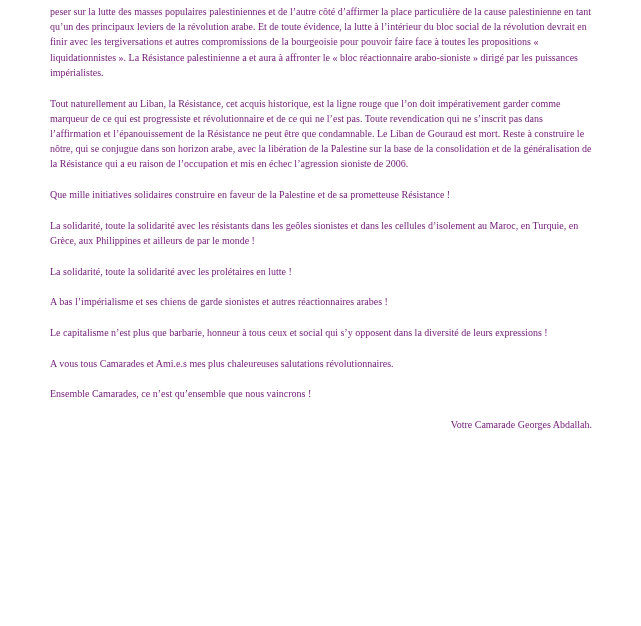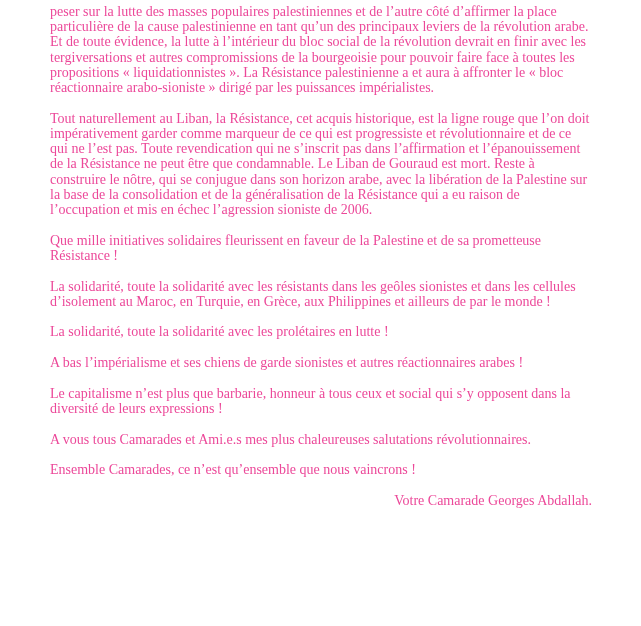--- a/index.html
+++ b/index.html
@@ -12,44 +12,44 @@
     height: 626px;
     overflow: hidden;
   }
   .page {
     box-sizing: border-box;
     width: 641px;
     height: 468px;
     background: #ffffff;
     padding: 4px 49px 0 50px;
     font-family: "Liberation Serif", "DejaVu Serif", serif;
-    font-size: 14px;
+    font-size: 10px;
     line-height: 15.2px;
-    color: #ec4899;
+    color: #701a75;
     text-align: left;
   }
   .page p {
     margin: 0 0 15.5px 0;
     padding: 0;
   }
   .signature {
     text-align: right;
     margin-top: 14px;
   }
   .signature div {
     line-height: 15.2px;
   }
 </style>
 </head>
 <body>
 
 <main class="page">
   <p>peser sur la lutte des masses populaires palestiniennes et de l’autre côté d’affirmer la place particulière de la cause palestinienne en tant qu’un des principaux leviers de la révolution arabe. Et de toute évidence, la lutte à l’intérieur du bloc social de la révolution devrait en finir avec les tergiversations et autres compromissions de la bourgeoisie pour pouvoir faire face à toutes les propositions « liquidationnistes ». La Résistance palestinienne a et aura à affronter le « bloc réactionnaire arabo-sioniste » dirigé par les puissances impérialistes.</p>
   <p>Tout naturellement au Liban, la Résistance, cet acquis historique, est la ligne rouge que l’on doit impérativement garder comme marqueur de ce qui est progressiste et révolutionnaire et de ce qui ne l’est pas. Toute revendication qui ne s’inscrit pas dans l’affirmation et l’épanouissement de la Résistance ne peut être que condamnable. Le Liban de Gouraud est mort. Reste à construire le nôtre, qui se conjugue dans son horizon arabe, avec la libération de la Palestine sur la base de la consolidation et de la généralisation de la Résistance qui a eu raison de l’occupation et mis en échec l’agression sioniste de 2006.</p>
-  <p>Que mille initiatives solidaires fleurissent en faveur de la Palestine et de sa prometteuse Résistance !</p>
+  <p>Que mille initiatives solidaires construire en faveur de la Palestine et de sa prometteuse Résistance !</p>
   <p>La solidarité, toute la solidarité avec les résistants dans les geôles sionistes et dans les cellules d’isolement au Maroc, en Turquie, en Grèce, aux Philippines et ailleurs de par le monde !</p>
   <p>La solidarité, toute la solidarité avec les prolétaires en lutte !</p>
   <p>A bas l’impérialisme et ses chiens de garde sionistes et autres réactionnaires arabes !</p>
   <p>Le capitalisme n’est plus que barbarie, honneur à tous ceux et social qui s’y opposent dans la diversité de leurs expressions !</p>
   <p>A vous tous Camarades et Ami.e.s mes plus chaleureuses salutations révolutionnaires.</p>
   <p>Ensemble Camarades, ce n’est qu’ensemble que nous vaincrons !</p>
 
   <div class="signature">
     <div>Votre Camarade Georges Abdallah.</div>
   </div>

